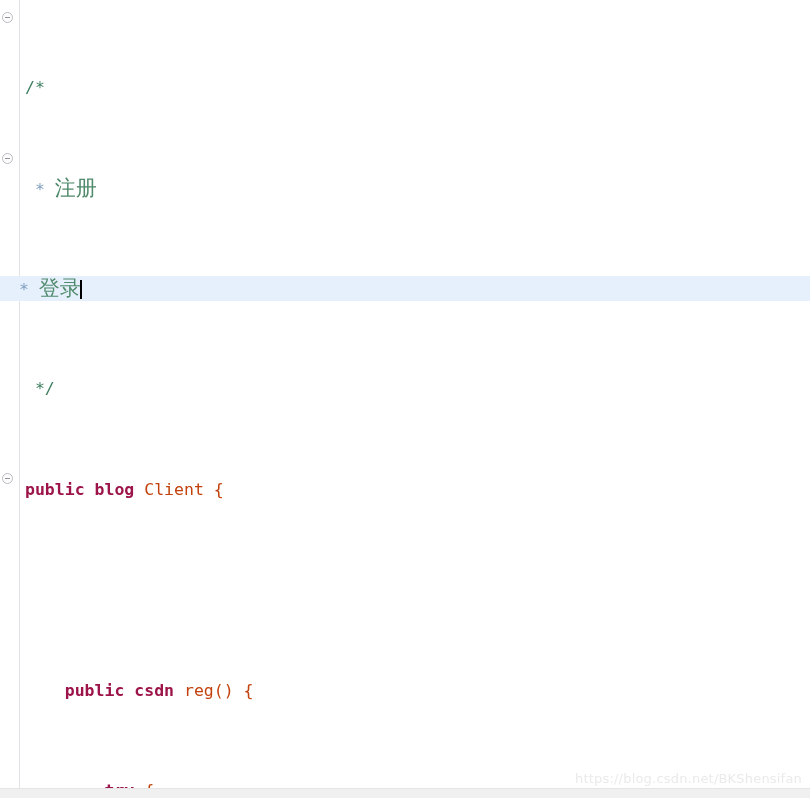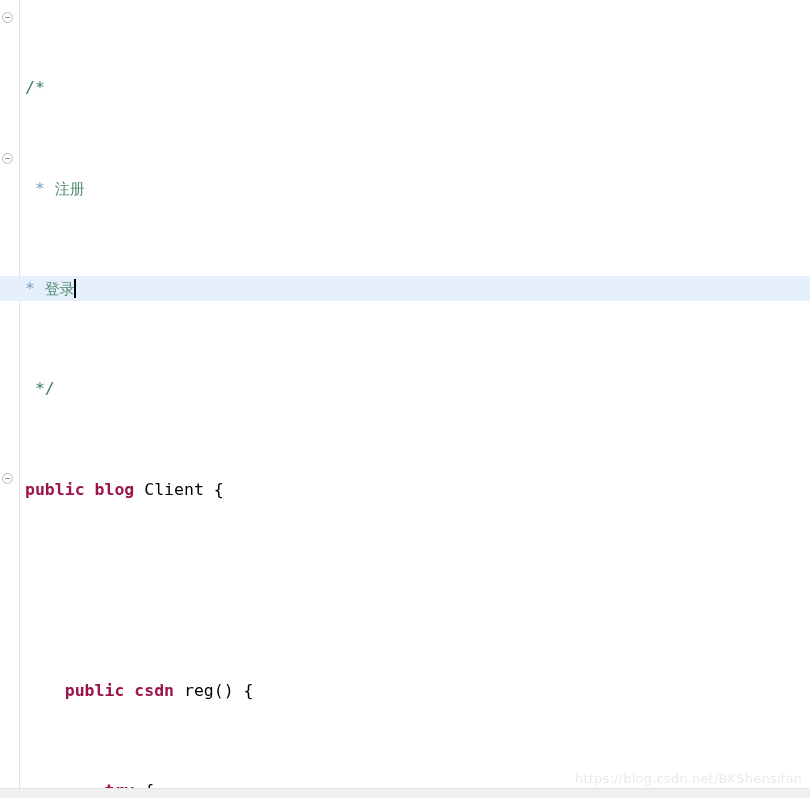--- a/index.html
+++ b/index.html
@@ -66,27 +66,27 @@
   }
   .line {
     height: 25.1px;
     line-height: 25.1px;
     position: relative;
     padding-left: 4px;
   }
   .line.hl {
     background: #e6effc;
     margin-left: -21px;
-    padding-left: 15px;
+    padding-left: 9px;
   }
 
   
   .kw      { color: #9c1449; font-weight: bold; }
-  .cmcjk   { color: #4f8a6b; font-family: "DejaVu Sans", "Liberation Sans", sans-serif; font-size: 15px; }
-  .pln     { color: #000000; }
+  .cmcjk   { color: #4f8a6b; font-family: "DejaVu Sans", "Liberation Sans", sans-serif; font-size: 21px; }
+  .pln     { color: #c2410c; }
   .jdoc    { color: #3f7f5f; }
   .jdocstar{ color: #7f9fbf; }
 
   
   .caret {
     display: inline-block;
     width: 2px;
     height: 19px;
     background: #000000;
     vertical-align: -4px;

